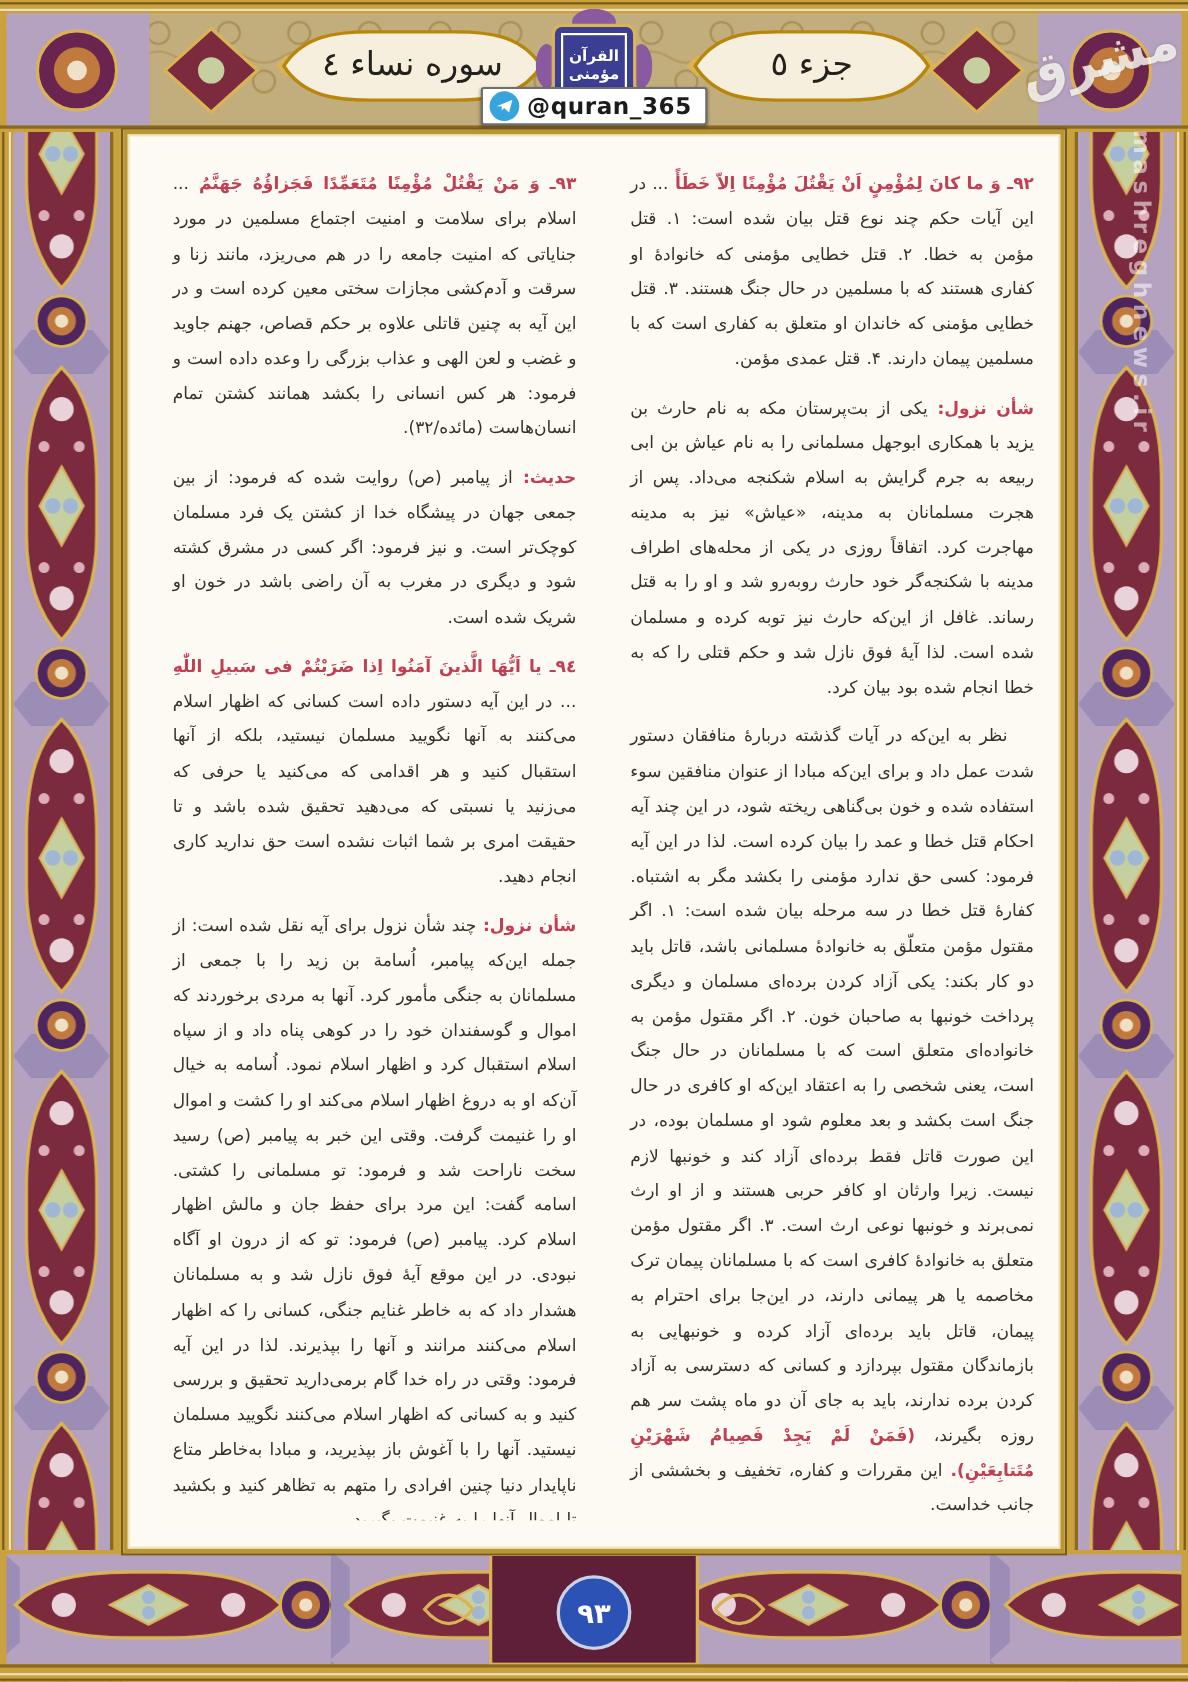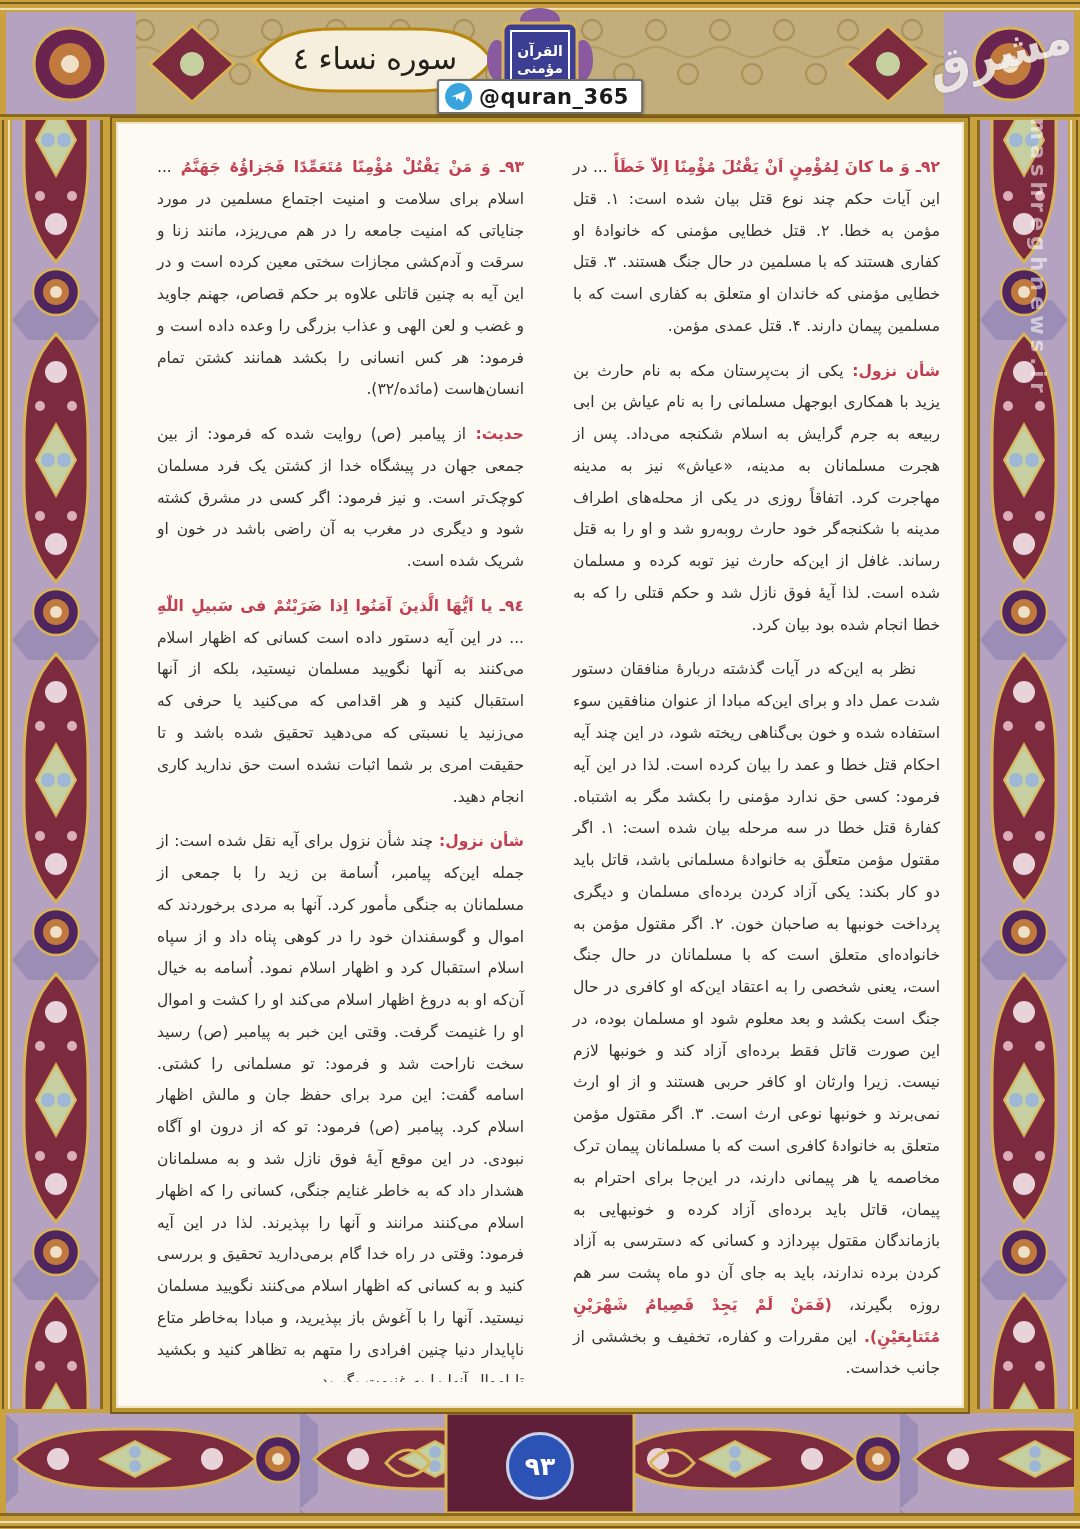--- a/index.html
+++ b/index.html
@@ -201,20 +201,28 @@
   </svg>
 
   <div class="cartouche cart-surah">
     <svg viewBox="0 0 262 76" width="262" height="76">
       <path d="M6,38 L16,28 L26,38 L16,48 Z" fill="#d9b457"></path>
       <path d="M236,38 L246,28 L256,38 L246,48 Z" fill="#d9b457"></path>
       <path d="M14,38 C32,10 62,7 92,7 L170,7 C200,7 230,10 248,38 C230,66 200,69 170,69 L92,69 C62,69 32,66 14,38 Z" fill="#f6efdd" stroke="#b8860b" stroke-width="3"></path>
     </svg>
     <div class="lbl">سوره نساء ٤</div>
   </div>
+  <div class="cartouche cart-juz">
+    <svg viewBox="0 0 240 76" width="240" height="76">
+      <path d="M6,38 L16,28 L26,38 L16,48 Z" fill="#d9b457"></path>
+      <path d="M214,38 L224,28 L234,38 L224,48 Z" fill="#d9b457"></path>
+      <path d="M14,38 C32,10 60,7 88,7 L152,7 C180,7 208,10 226,38 C208,66 180,69 152,69 L88,69 C60,69 32,66 14,38 Z" fill="#f6efdd" stroke="#b8860b" stroke-width="3"></path>
+    </svg>
+    <div class="lbl">جزء ٥</div>
+  </div>
 
   <div class="emblem">
     <svg viewBox="0 0 106 104" width="106" height="104">
       <ellipse cx="53" cy="12" rx="20" ry="12" fill="#8a5aa0"></ellipse>
       <ellipse cx="53" cy="92" rx="20" ry="12" fill="#8a5aa0"></ellipse>
       <ellipse cx="10" cy="52" rx="10" ry="20" fill="#8a5aa0"></ellipse>
       <ellipse cx="96" cy="52" rx="10" ry="20" fill="#8a5aa0"></ellipse>
       <rect x="16" y="15" width="74" height="74" rx="8" fill="#3b3e92" stroke="#d9b457" stroke-width="3"></rect>
       <rect x="24" y="23" width="58" height="58" fill="none" stroke="#ffffff" stroke-width="2"></rect>
     </svg>

